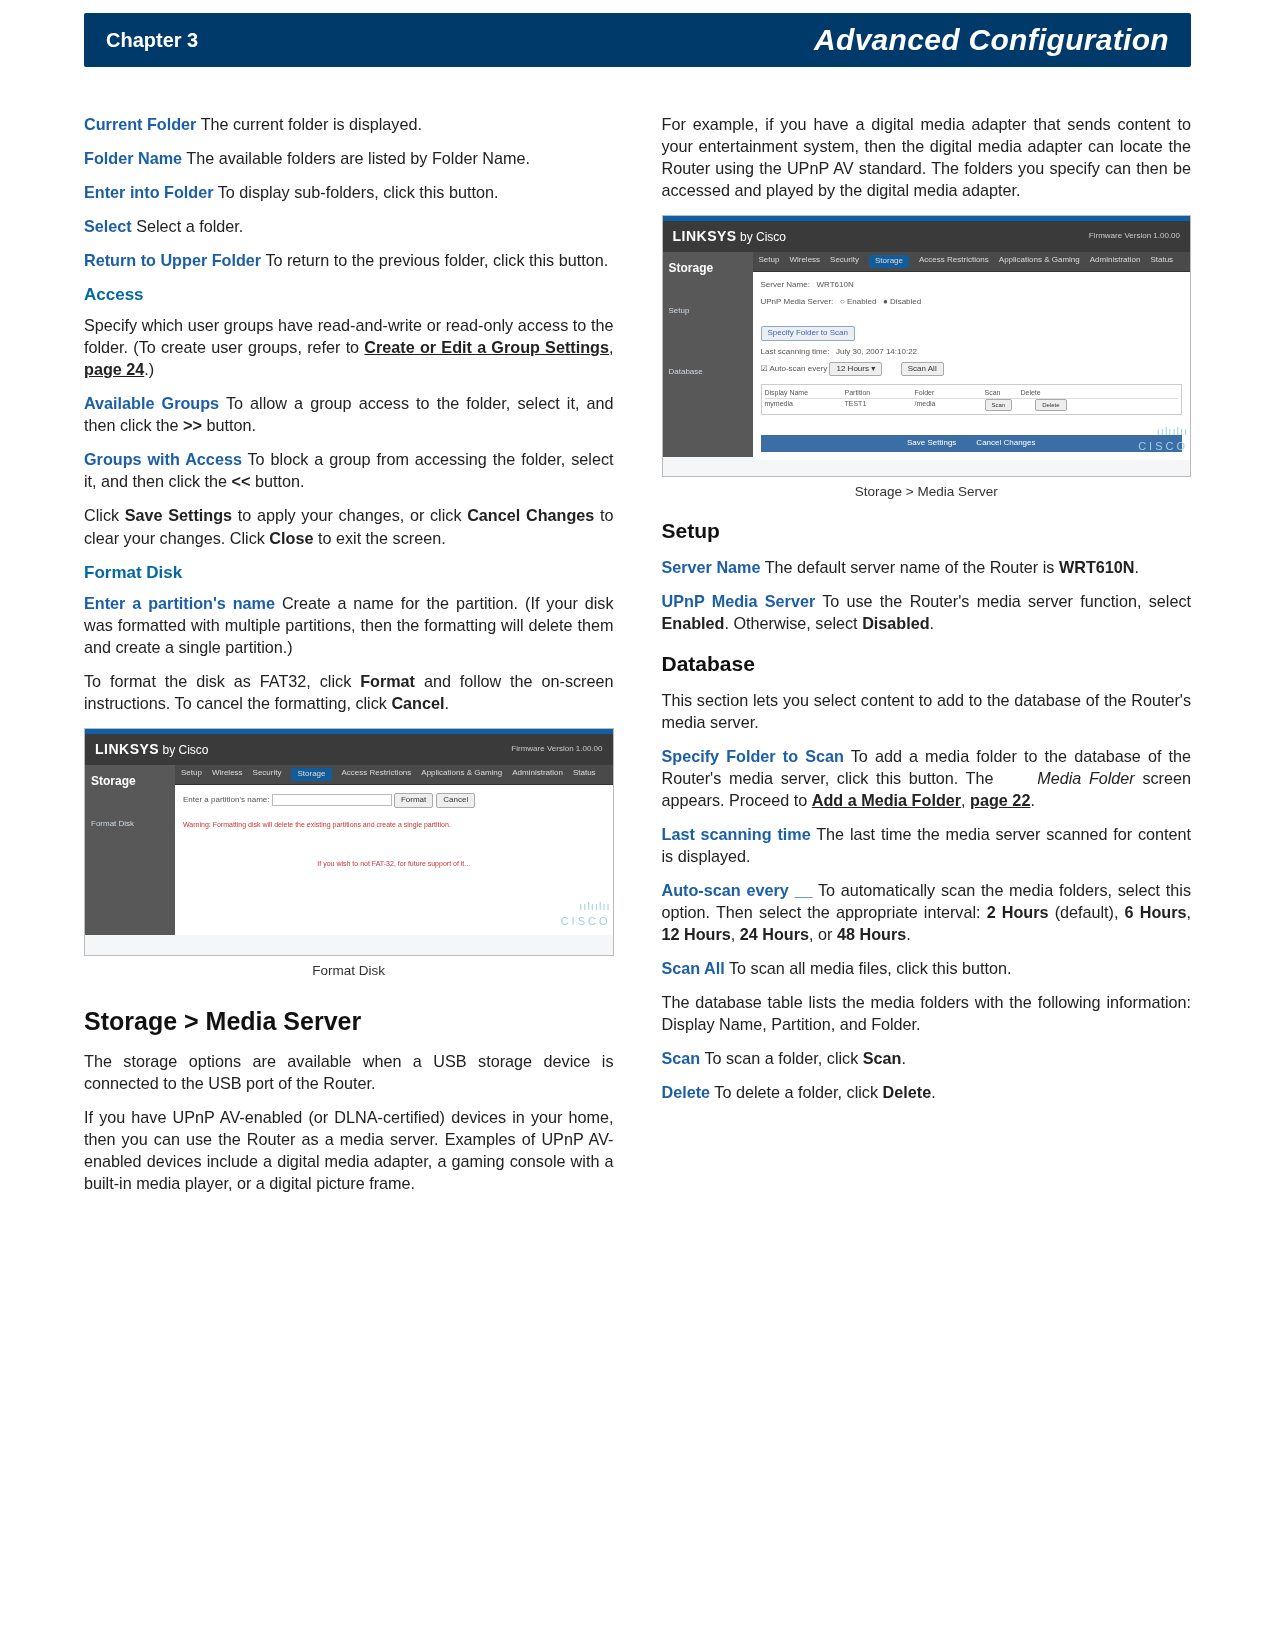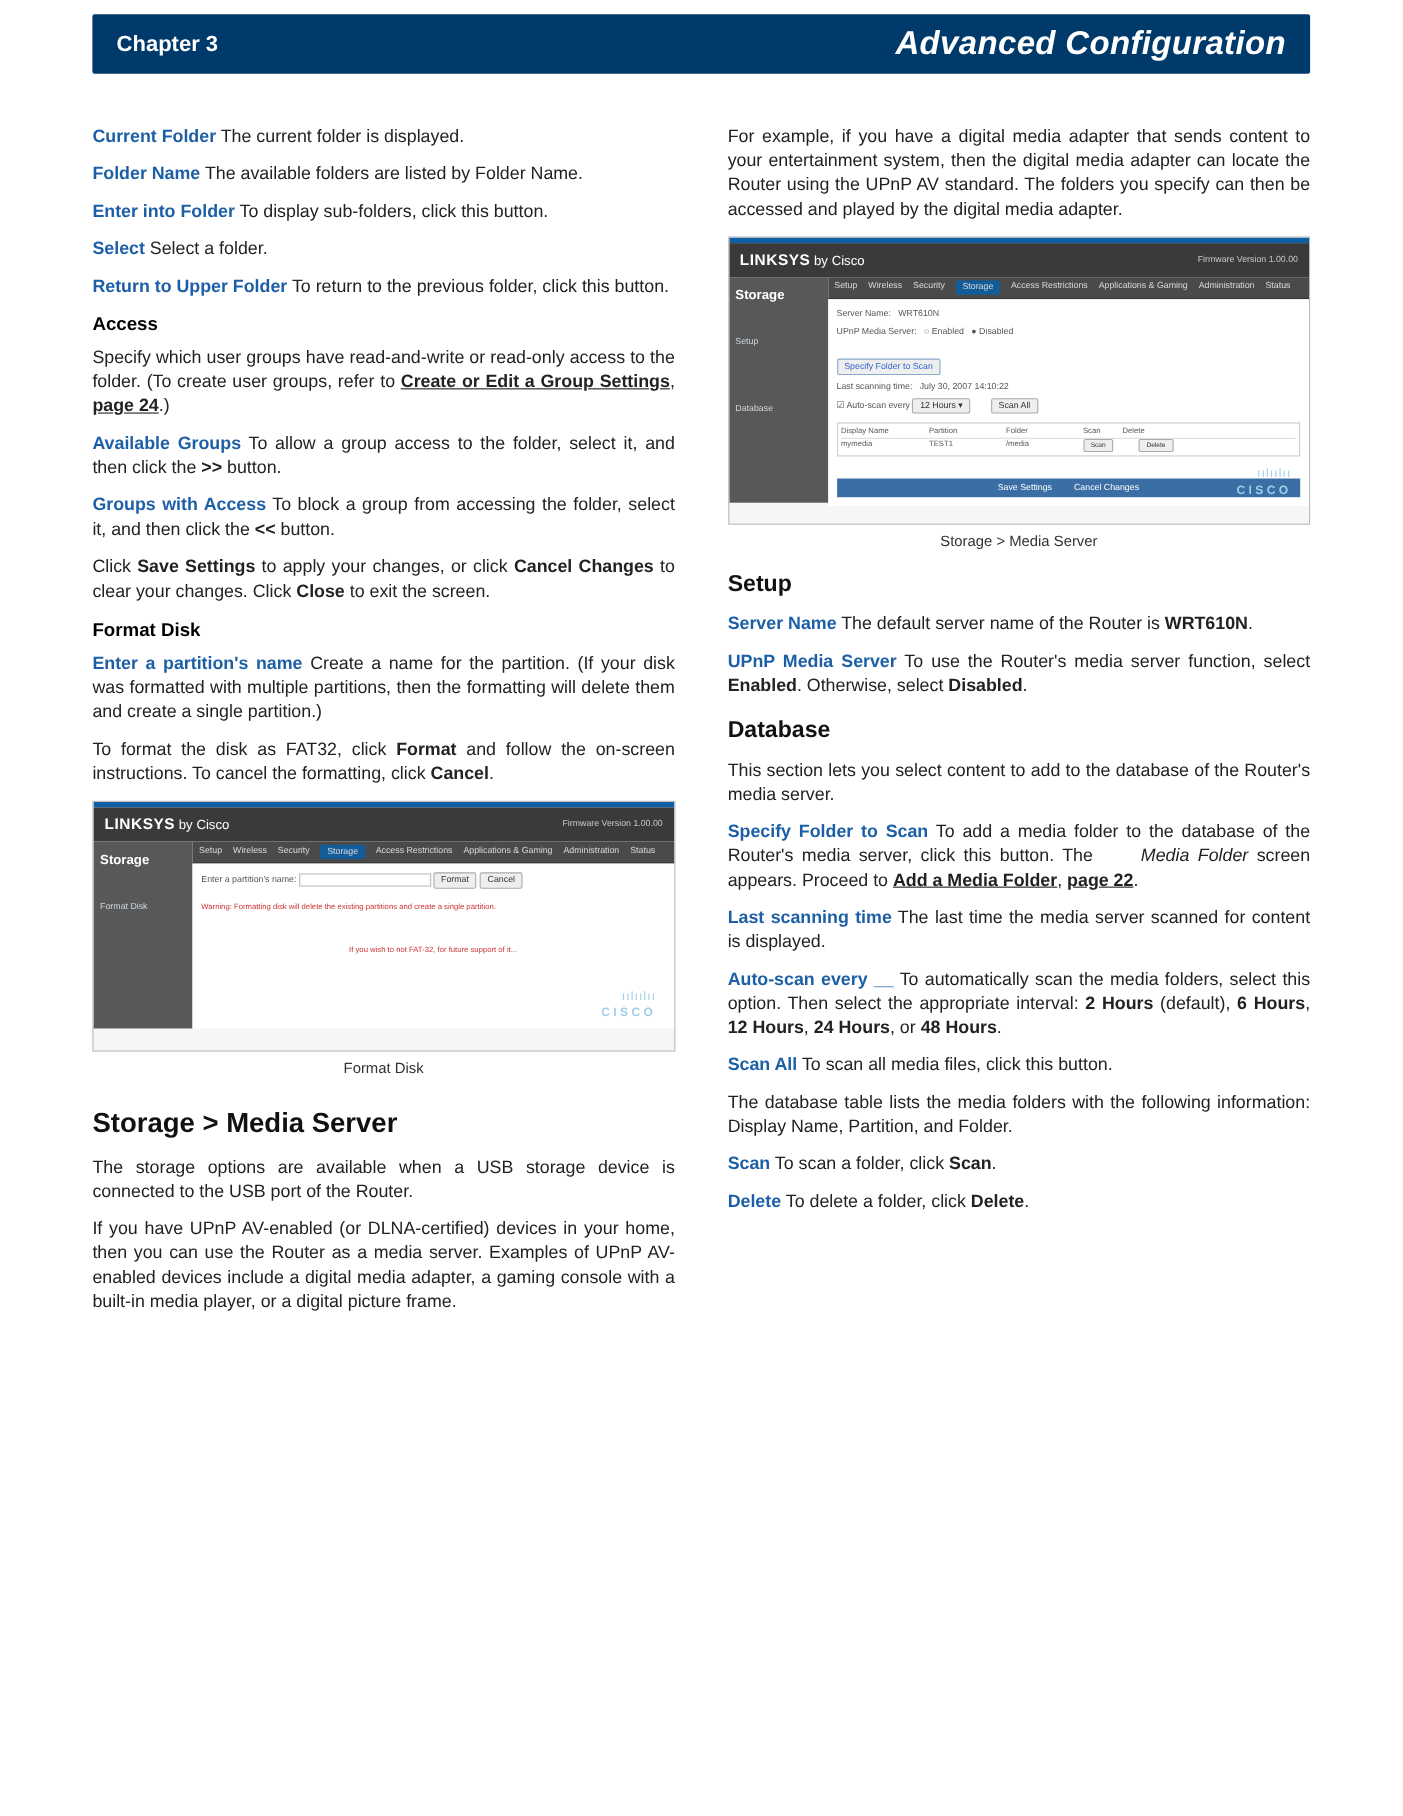--- a/index.html
+++ b/index.html
@@ -45,21 +45,21 @@
   }
   .col p { margin-bottom: 12px; text-align: justify; }
   .term {
     color: #1c5fa6;
     font-weight: 700;
   }
   .h4 {
     font-weight: 600;
     font-size: 17px;
     margin: 10px 0 8px 0;
-    color: #000000;
+    color: #0369a1;
     font-family: "Myriad Pro", "Segoe UI Semibold", Arial, sans-serif;
   }
   .h3 {
     font-weight: 700;
     font-size: 21px;
     margin: 16px 0 10px 0;
     color: #111;
   }
   .h2 {
     font-weight: 700;
@@ -96,22 +96,22 @@
     background: #0e5fa3;
     height: 5px;
   }
   .fig-sidebar { background:#585858; width:90px; padding:8px 6px; }
   .fig-sidebar .st { color:#fff; font-weight:700; font-size:12px; }
   .fig-sidebar .sub { color:#cfd8df; font-size:8px; margin-top:30px; }
   .fig-main { flex:1; background:#fff; padding:8px; font-size:8px; color:#555; position:relative; }
   .fig-tabs { background:#4a4a4a; color:#e6e6e6; font-size:8px; padding:3px 6px; display:flex; gap:10px; border-bottom:1px solid #333;}
   .fig-tabs span { opacity:.9; }
   .fig-tabs .active { background:#0e5fa3; padding:1px 6px; border-radius:2px; }
-  .fig-foot { position:absolute; bottom:6px; right:16px; color:#9fcfe8; font-size:11px; text-align:right; letter-spacing:1px;}
-  .fig-foot .cisco{ font-weight:700; letter-spacing:3px;}
+  .fig-foot { position:absolute; bottom:6px; right:2px; color:#9fcfe8; font-size:11px; text-align:right; letter-spacing:1px;}
+  .fig-foot .cisco{ font-weight:400; letter-spacing:3px;}
   .fig-btn { display:inline-block; border:1px solid #aaa; background:#eee; font-size:8px; padding:1px 6px; border-radius:2px; margin-right:3px; color:#333;}
   .fig-input { border:1px solid #bbb; background:#fff; height:12px; width:120px; display:inline-block; vertical-align:middle;}
   .fig-bluebar { background:#3b6ea5; color:#fff; font-size:8px; padding:3px 8px; display:flex; gap:20px; justify-content:center; margin-top:20px;}
   .fig-caption {
     text-align: center;
     font-size: 13.5px;
     color: #333;
     margin-top: 6px;
   }
   .footer {

